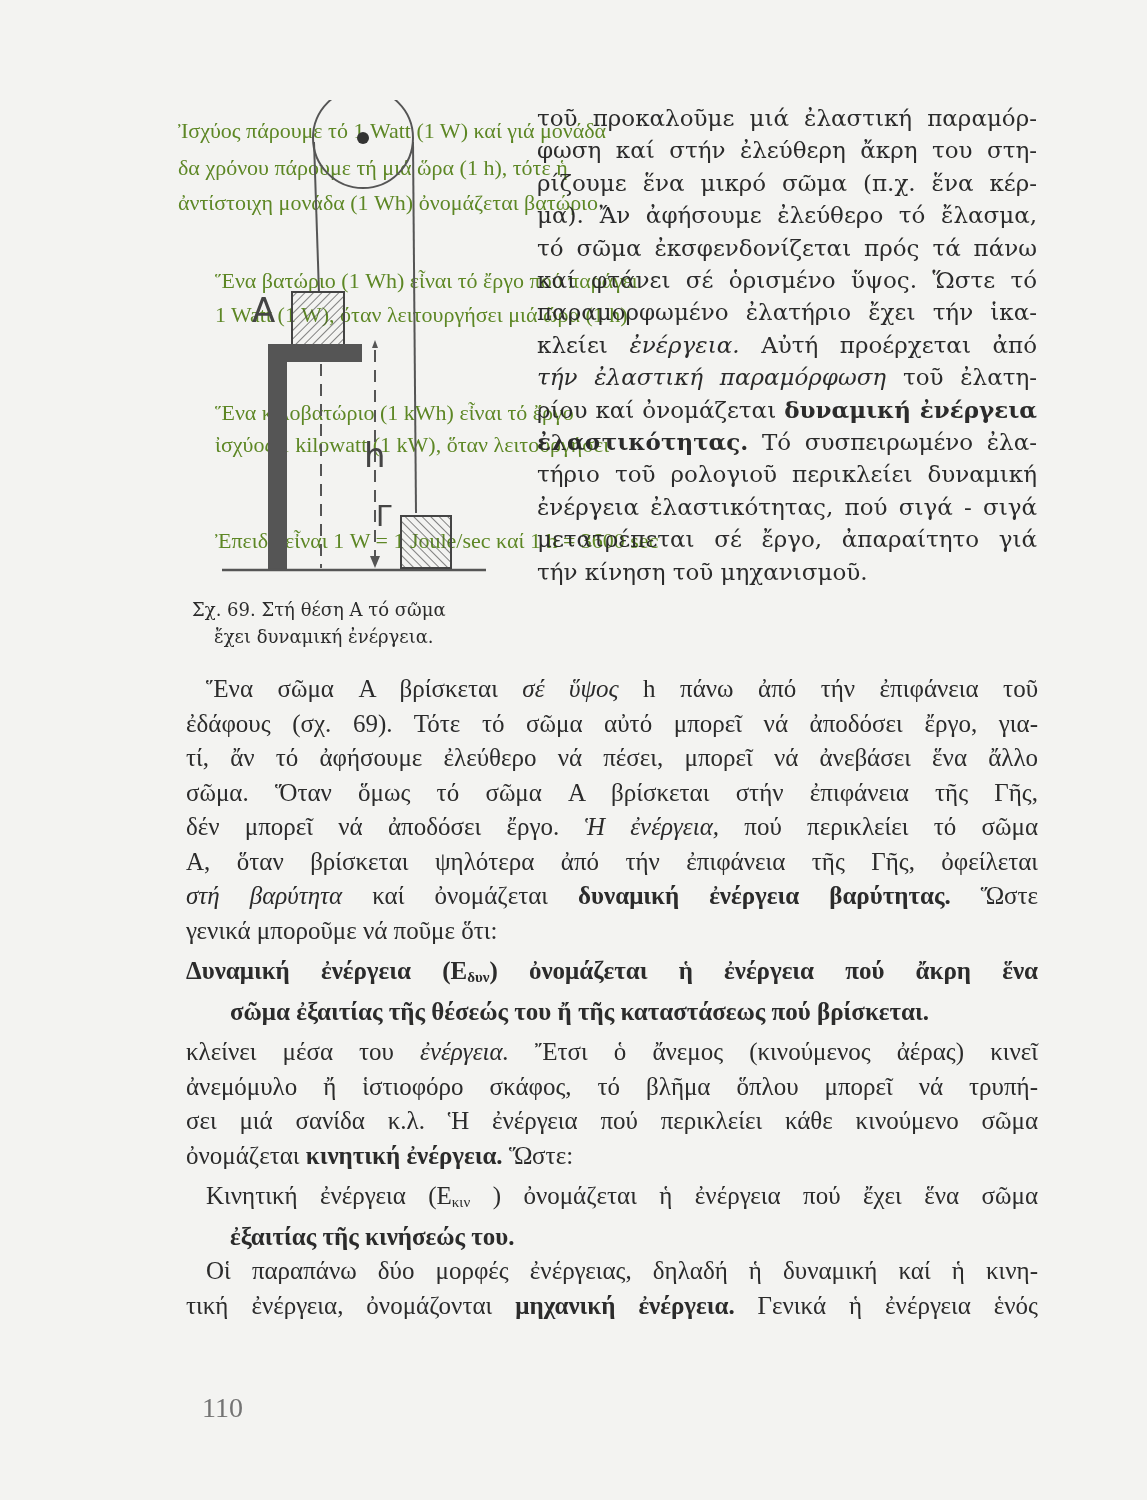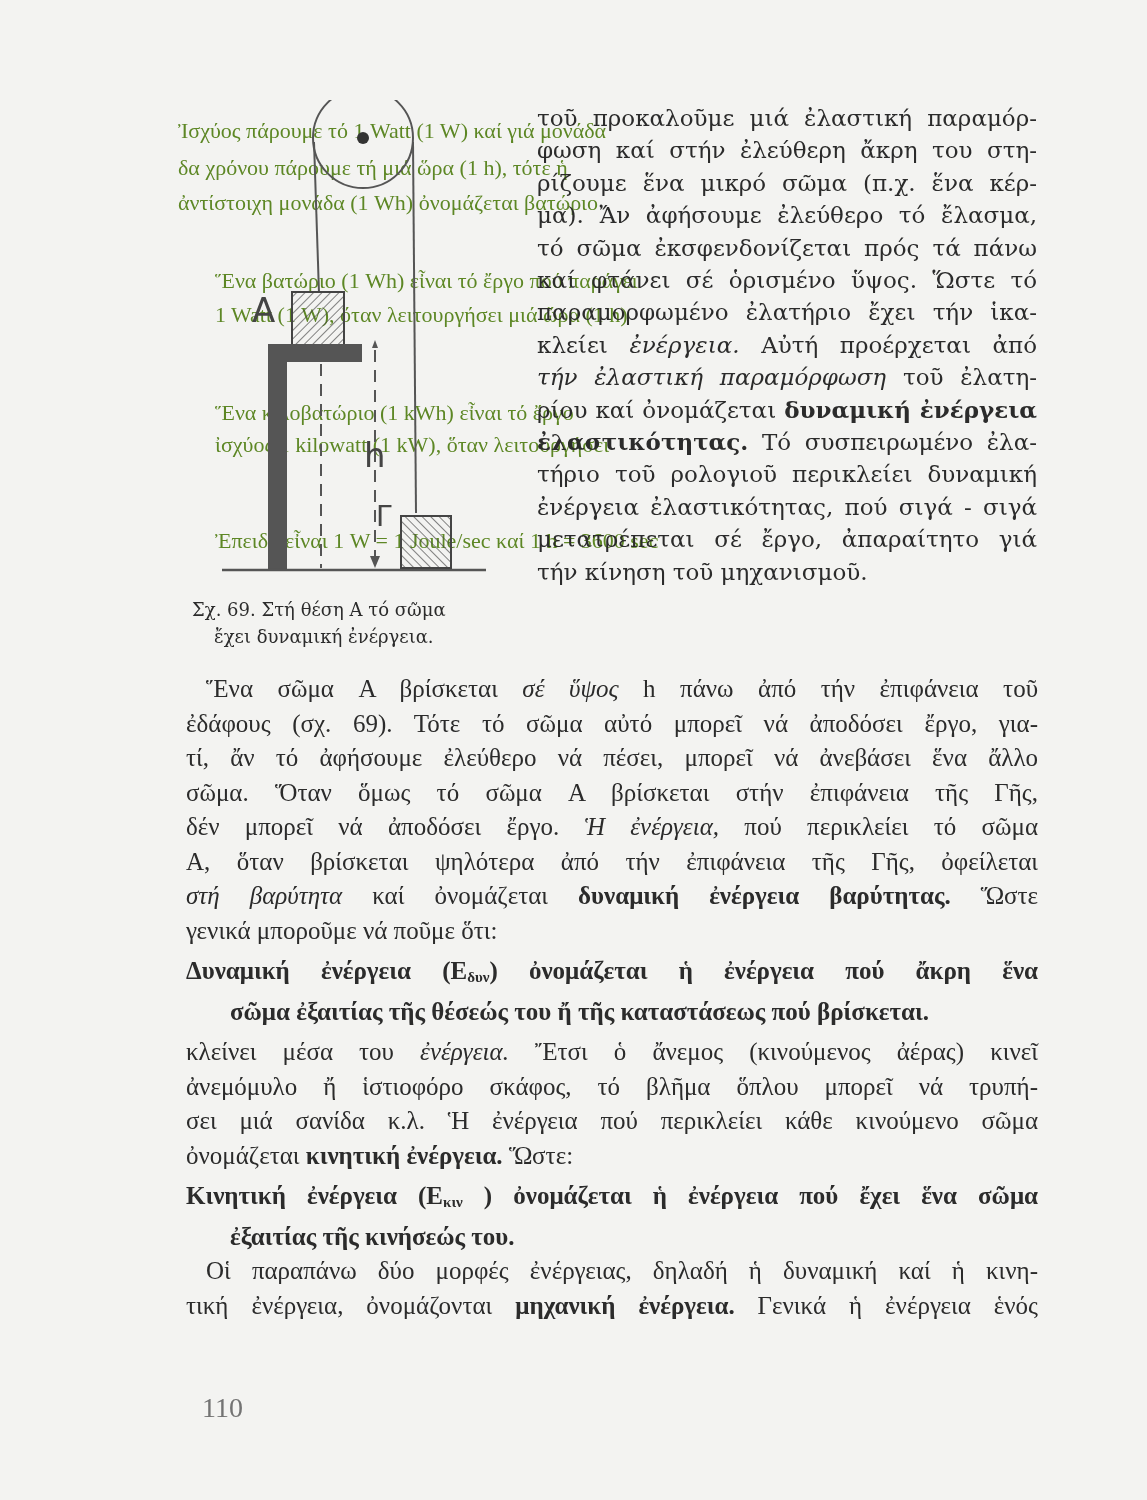--- a/index.html
+++ b/index.html
@@ -116,20 +116,20 @@
   <span class="ln" style="font-weight:bold;"><span>Δυναμική ἐνέργεια (E</span><span class="sub">δυν</span><span>) ὀνομάζεται ἡ ἐνέργεια πού ἄκρη ἕνα</span></span>
   <span class="ln last def">σῶμα ἐξαιτίας τῆς θέσεώς του ἤ τῆς καταστάσεως πού βρίσκεται.</span>
   <div class="gap"></div>
 
   <span class="ln"><span>κλείνει μέσα του </span><span class="it">ἐνέργεια.</span><span> Ἔτσι ὁ ἄνεμος (κινούμενος ἀέρας) κινεῖ</span></span>
   <span class="ln">ἀνεμόμυλο ἤ ἱστιοφόρο σκάφος, τό βλῆμα ὅπλου μπορεῖ νά τρυπή-</span>
   <span class="ln">σει μιά σανίδα κ.λ. Ἡ ἐνέργεια πού περικλείει κάθε κινούμενο σῶμα</span>
   <span class="ln last"><span>ὀνομάζεται </span><span class="b">κινητική ἐνέργεια.</span><span> Ὥστε:</span></span>
   <div class="gap"></div>
 
-  <span class="ln" style="font-weight:bold;"><span>Κινητική ἐνέργεια (E</span><span class="sub">κιν</span><span> ) ὀνομάζεται ἡ ἐνέργεια πού ἔχει ἕνα σῶμα</span></span>
+  <span class="ln" style="font-weight:normal;margin-left:20px;"><span>Κινητική ἐνέργεια (E</span><span class="sub">κιν</span><span> ) ὀνομάζεται ἡ ἐνέργεια πού ἔχει ἕνα σῶμα</span></span>
   <span class="ln last def">ἐξαιτίας τῆς κινήσεώς του.</span>
 
   <span class="ln ind">Οἱ παραπάνω δύο μορφές ἐνέργειας, δηλαδή ἡ δυναμική καί ἡ κινη-</span>
   <span class="ln"><span>τική ἐνέργεια, ὀνομάζονται </span><span class="b">μηχανική ἐνέργεια.</span><span> Γενικά ἡ ἐνέργεια ἑνός</span></span>
 </div>
 
 <div class="pagenum">110</div>
 
 </body></html>

